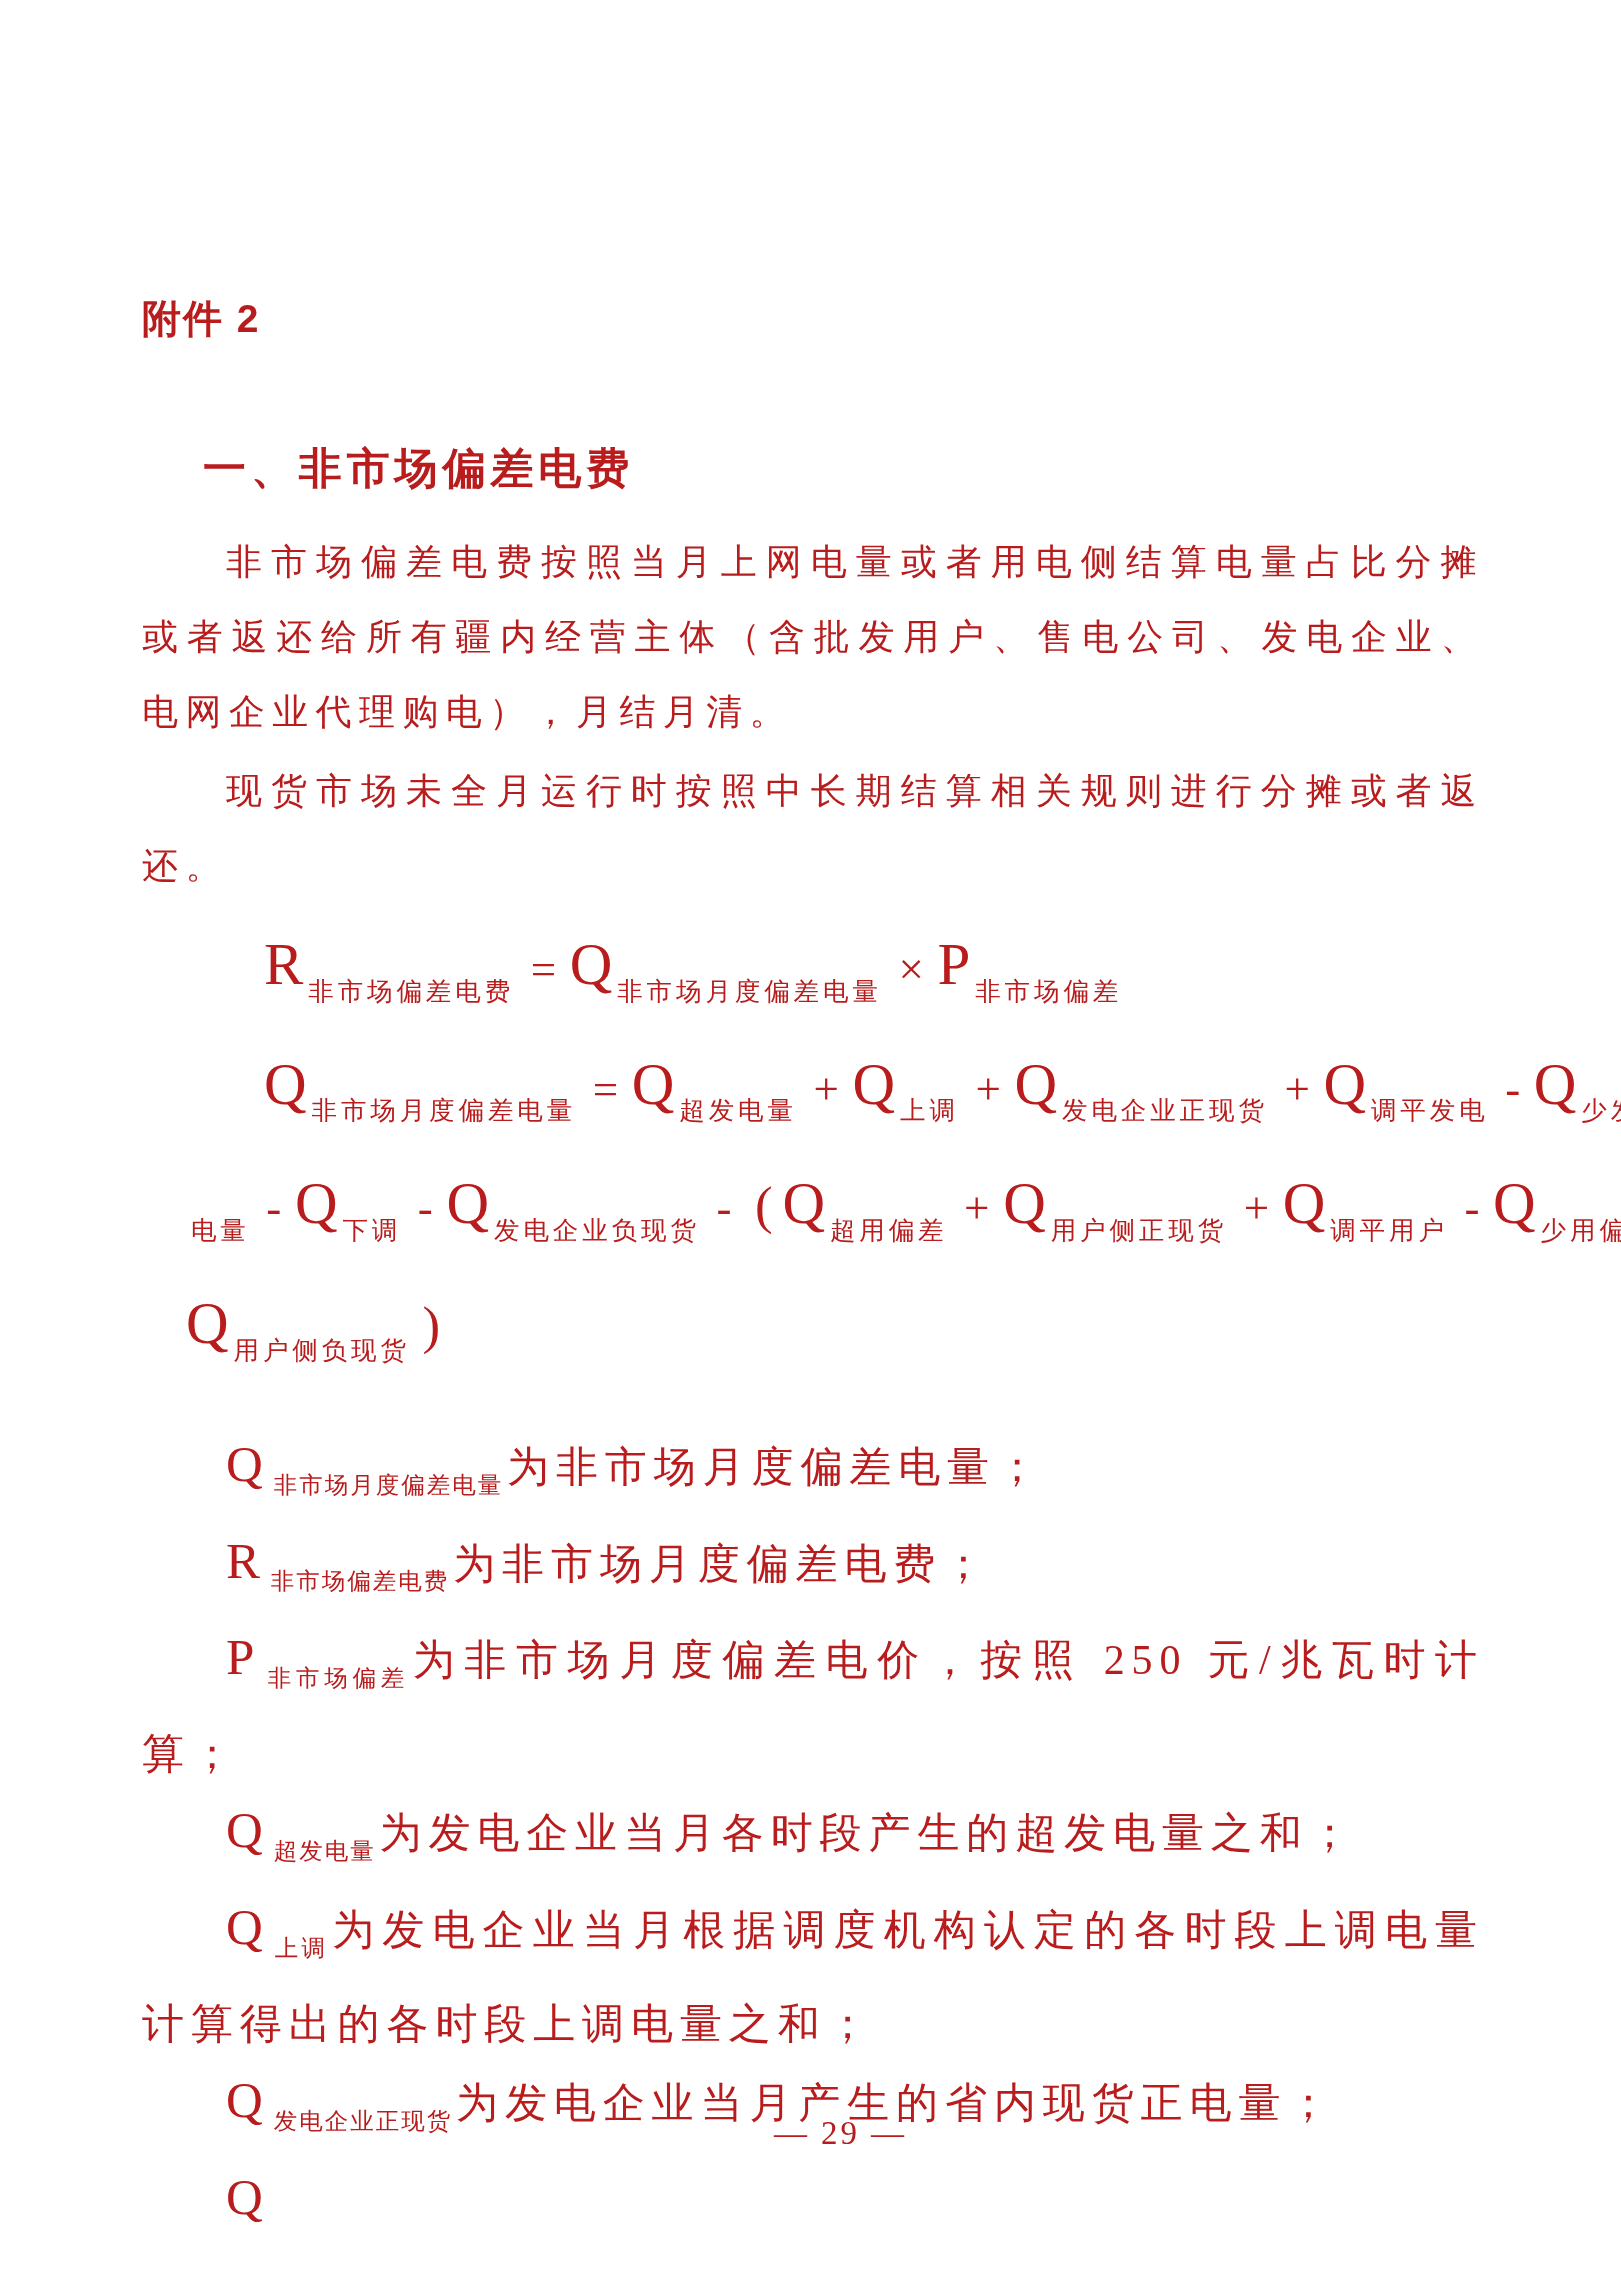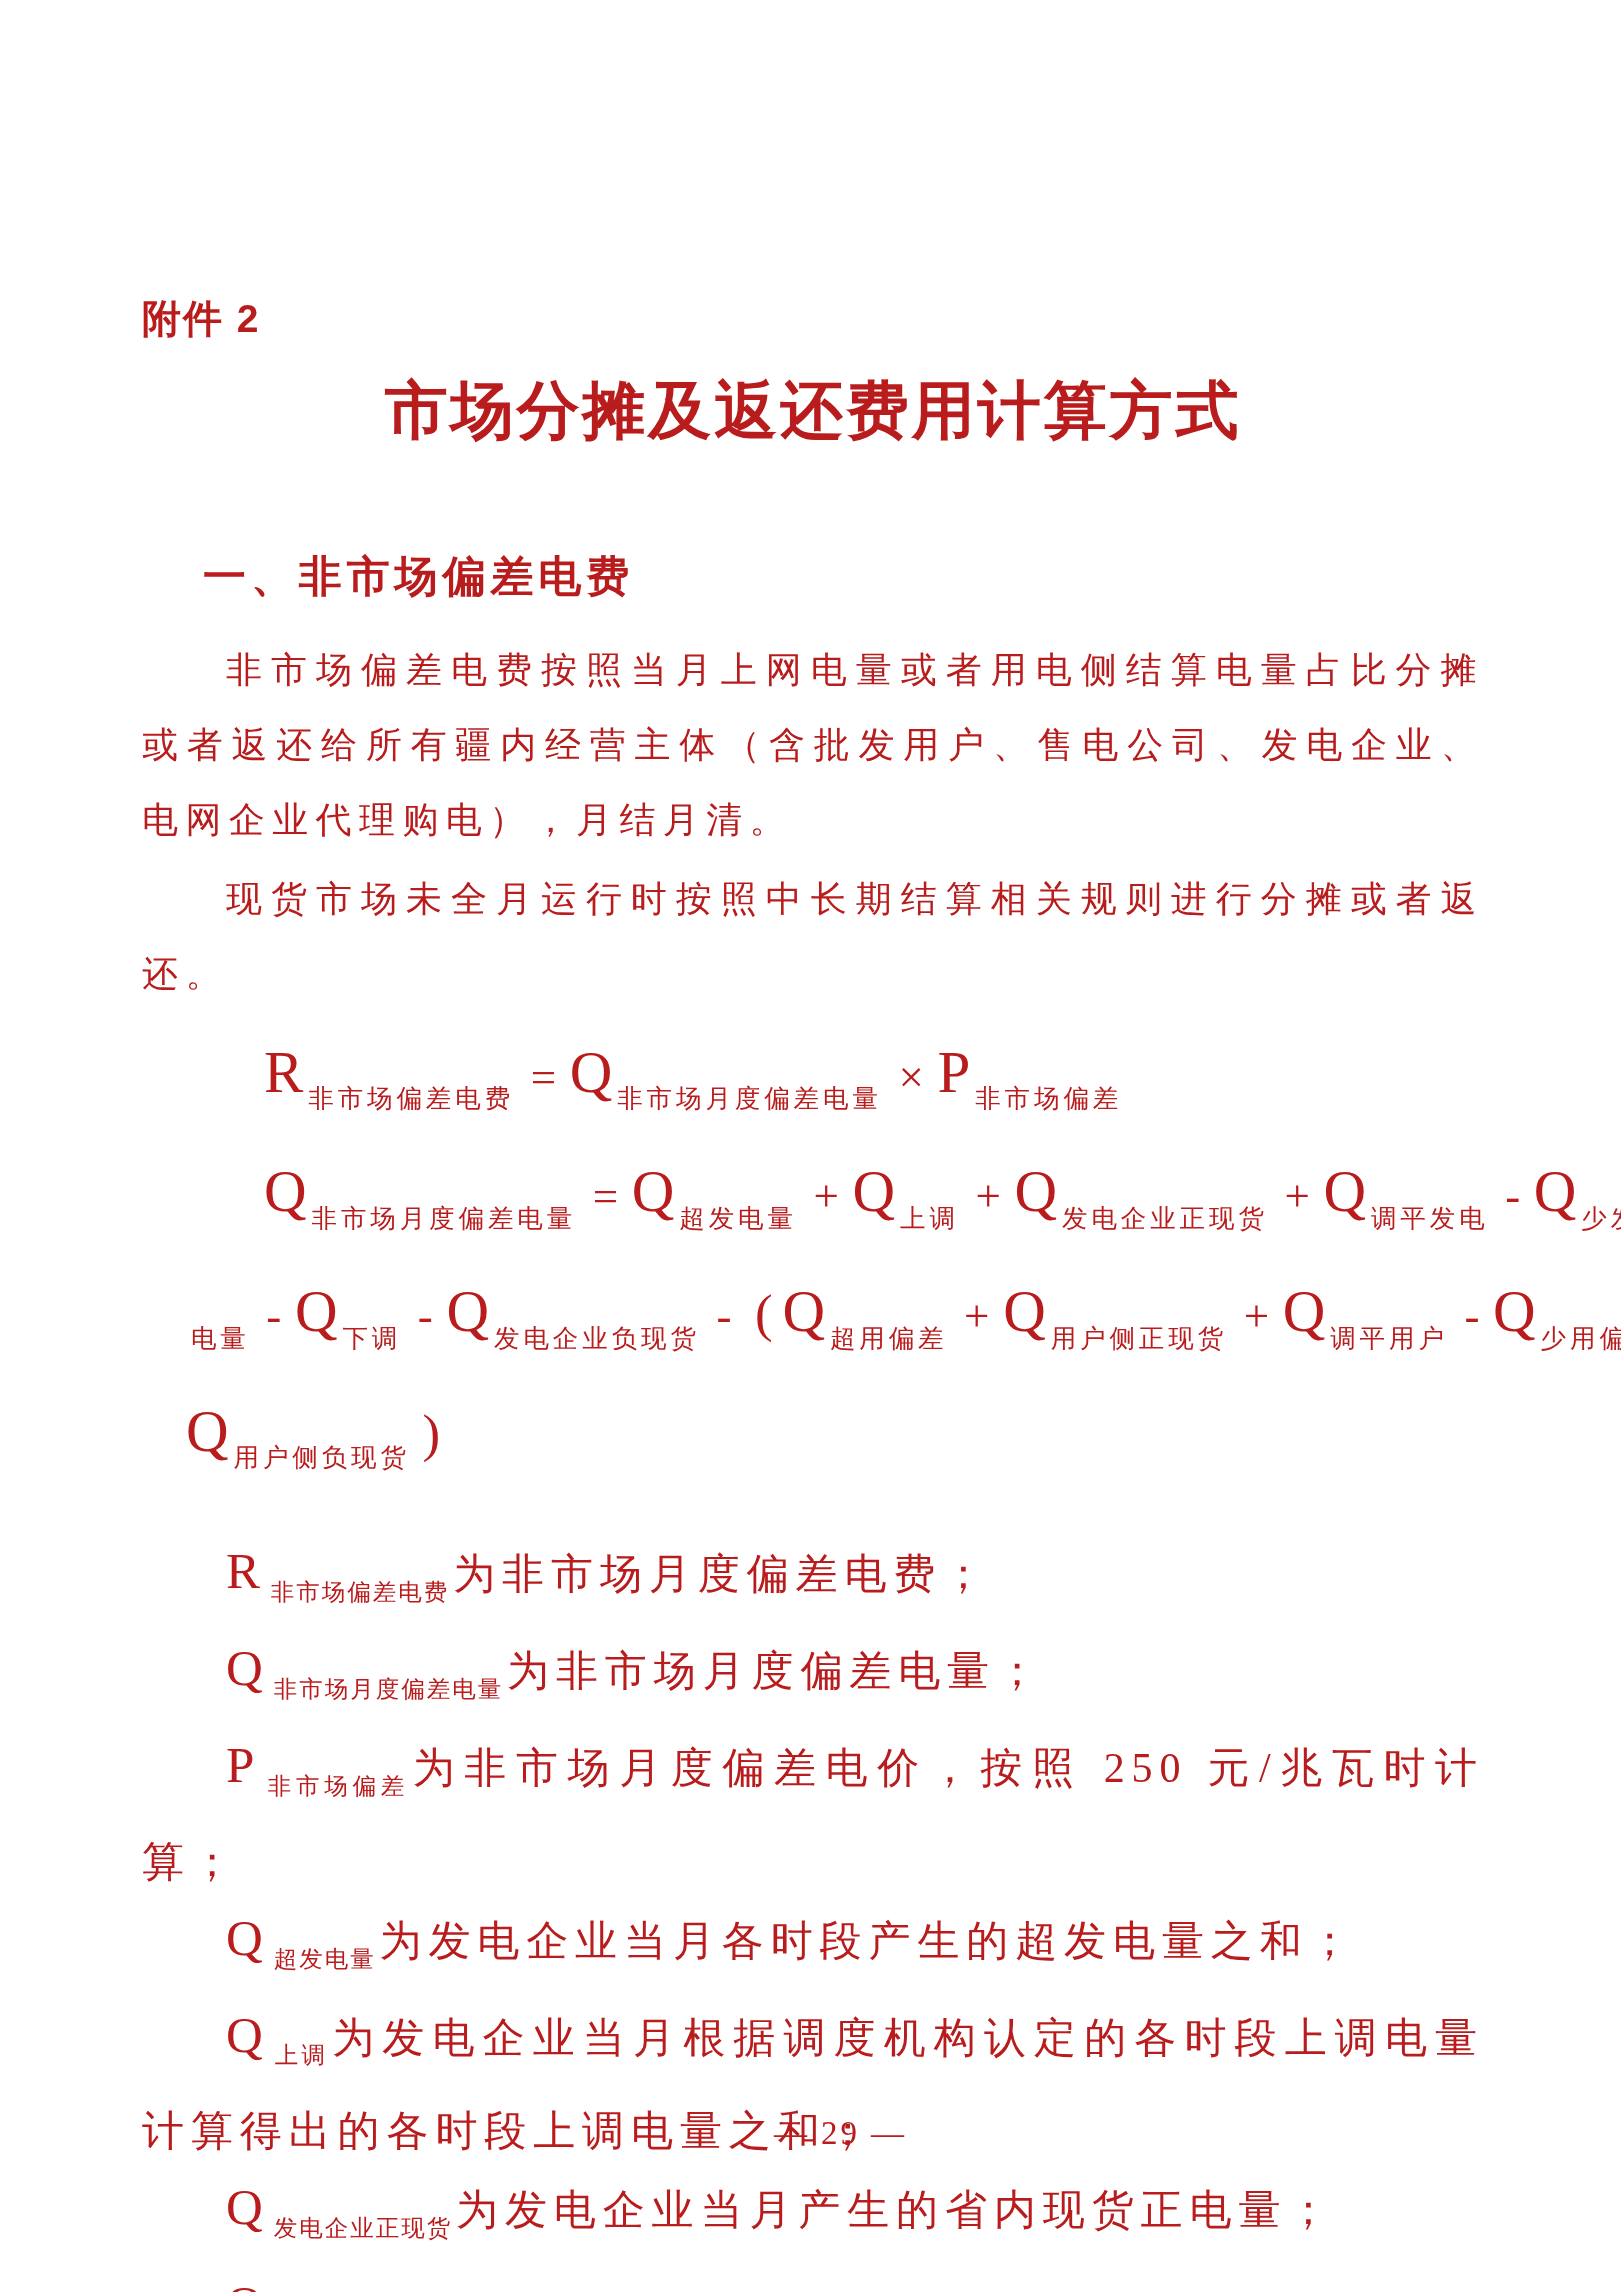--- a/index.html
+++ b/index.html
@@ -78,38 +78,37 @@
   }
 </style>
 </head>
 <body>
 
 <div class="page">
   <div class="content">
 
     <div class="attachment-label">附件 2</div>
 
-    <div class="doc-title">市场分摊及返还费用计算方式</div>
 
     <div class="section-heading">一、非市场偏差电费</div>
 
     <p class="para">非市场偏差电费按照当月上网电量或者用电侧结算电量占比分摊或者返还给所有疆内经营主体（含批发用户、售电公司、发电企业、电网企业代理购电），月结月清。</p>
 
     <p class="para follow">现货市场未全月运行时按照中长期结算相关规则进行分摊或者返还。</p>
 
     <div class="formula-block">
       <div class="f-line indent"><span class="f-var">R</span><span class="f-sub">非市场偏差电费</span><span class="f-op">=</span><span class="f-var">Q</span><span class="f-sub">非市场月度偏差电量</span><span class="f-op">×</span><span class="f-var">P</span><span class="f-sub">非市场偏差</span></div>
       <div class="f-line indent"><span class="f-var">Q</span><span class="f-sub">非市场月度偏差电量</span><span class="f-op">=</span><span class="f-var">Q</span><span class="f-sub">超发电量</span><span class="f-op">+</span><span class="f-var">Q</span><span class="f-sub">上调</span><span class="f-op">+</span><span class="f-var">Q</span><span class="f-sub">发电企业正现货</span><span class="f-op">+</span><span class="f-var">Q</span><span class="f-sub">调平发电</span><span class="f-op">-</span><span class="f-var">Q</span><span class="f-sub">少发</span></div>
       <div class="f-line"><span class="f-sub">电量</span><span class="f-op">-</span><span class="f-var">Q</span><span class="f-sub">下调</span><span class="f-op">-</span><span class="f-var">Q</span><span class="f-sub">发电企业负现货</span><span class="f-op">-</span><span class="f-paren">(</span><span class="f-var">Q</span><span class="f-sub">超用偏差</span><span class="f-op">+</span><span class="f-var">Q</span><span class="f-sub">用户侧正现货</span><span class="f-op">+</span><span class="f-var">Q</span><span class="f-sub">调平用户</span><span class="f-op">-</span><span class="f-var">Q</span><span class="f-sub">少用偏差</span></div>
       <div class="f-line"><span class="f-var">Q</span><span class="f-sub">用户侧负现货</span><span class="f-paren">)</span></div>
     </div>
 
     <div class="definitions">
+      <p class="def"><span class="f-var">Q</span><span class="f-sub">非市场月度偏差电量</span><span class="d-text">为非市场月度偏差电量；</span></p>
       <p class="def"><span class="f-var">R</span><span class="f-sub">非市场偏差电费</span><span class="d-text">为非市场月度偏差电费；</span></p>
-      <p class="def"><span class="f-var">Q</span><span class="f-sub">非市场月度偏差电量</span><span class="d-text">为非市场月度偏差电量；</span></p>
       <p class="def"><span class="f-var">P</span><span class="f-sub">非市场偏差</span><span class="d-text">为非市场月度偏差电价，按照 250 元/兆瓦时计算；</span></p>
       <p class="def"><span class="f-var">Q</span><span class="f-sub">超发电量</span><span class="d-text">为发电企业当月各时段产生的超发电量之和；</span></p>
       <p class="def"><span class="f-var">Q</span><span class="f-sub">上调</span><span class="d-text">为发电企业当月根据调度机构认定的各时段上调电量计算得出的各时段上调电量之和；</span></p>
       <p class="def"><span class="f-var">Q</span><span class="f-sub">发电企业正现货</span><span class="d-text">为发电企业当月产生的省内现货正电量；</span></p>
       <p class="def"><span class="f-var">Q</span></p>
     </div>
 
   </div>
 
   <div class="page-number">— 29 —</div>

